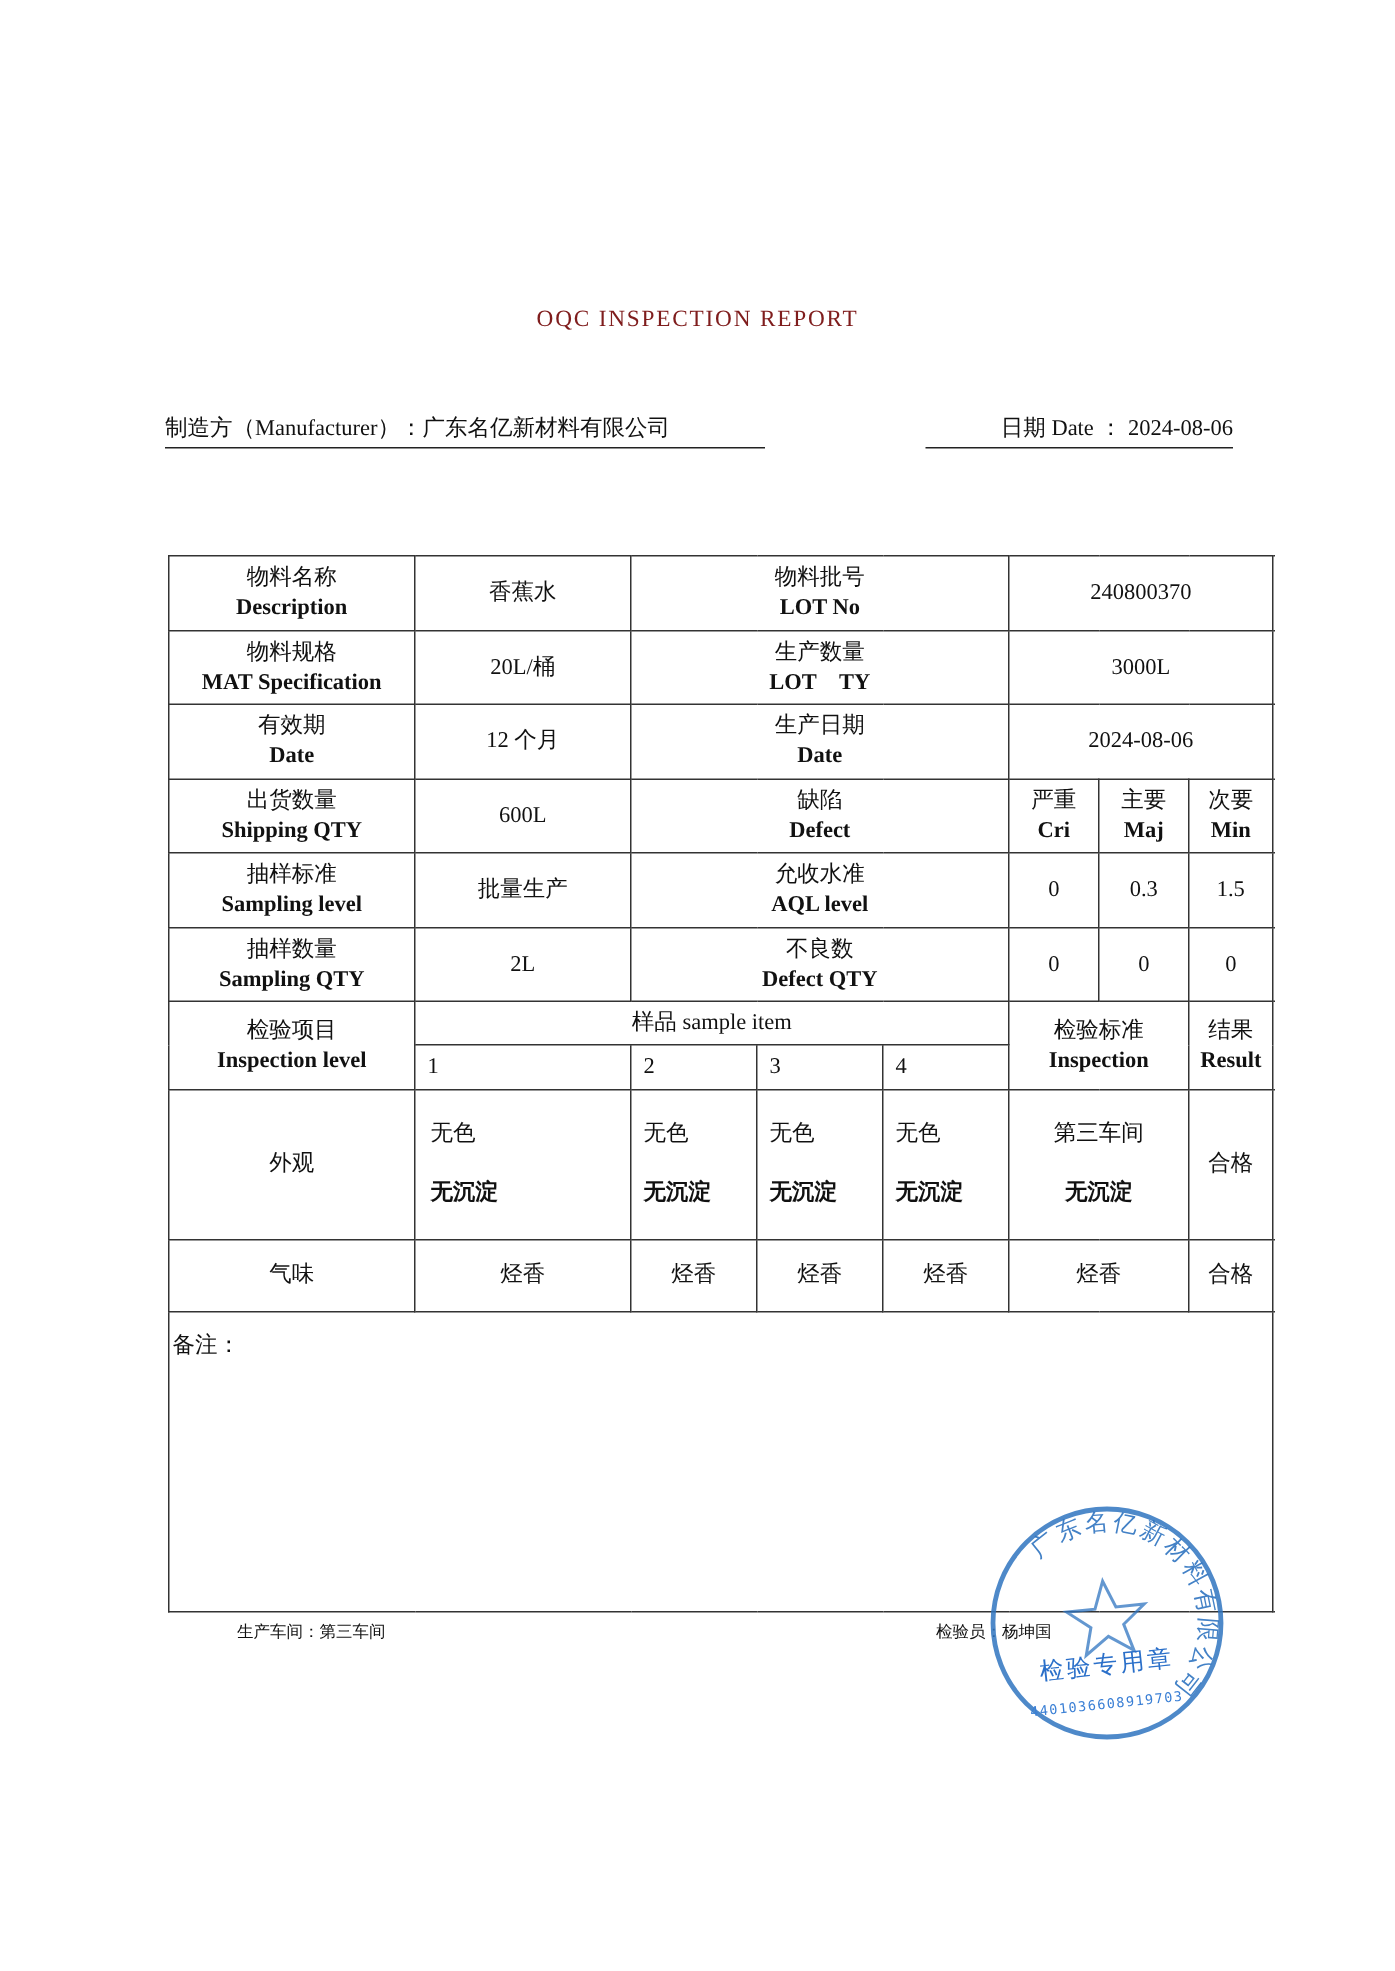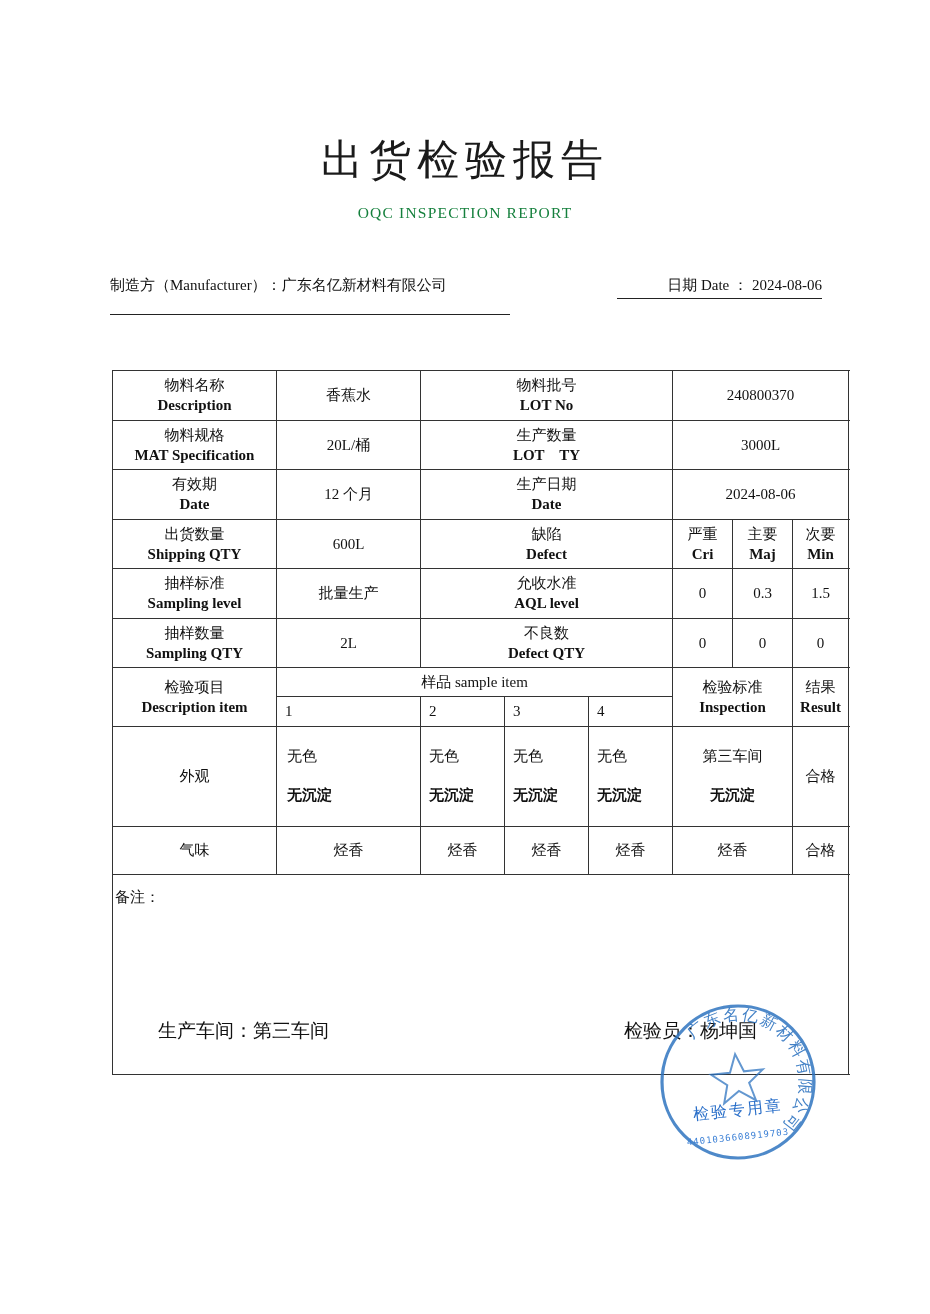--- a/index.html
+++ b/index.html
@@ -36,38 +36,38 @@
     color: #1a1a1a;
   }
   .title-en {
     position: absolute;
     left: 0; right: 0;
     top: 204px;
     text-align: center;
     font-size: 15.5px;
     letter-spacing: 1.2px;
     font-family: "Liberation Serif", serif;
-    color: #15803d;
+    color: #7f1d1d;
   }
 
   
   .hdr {
     position: absolute;
     top: 276px;
     left: 110px;
     width: 712px;
     height: 22px;
     font-size: 15px;
   }
   .hdr .manu {
     position: absolute;
     left: 0;
     top: 0;
     border-bottom: 1px solid #222;
-    padding-bottom: 19px;
+    padding-bottom: 3px;
     width: 400px;
     white-space: nowrap;
   }
   .hdr .date {
     position: absolute;
     right: 0;
     top: 0;
     border-bottom: 1px solid #222;
     padding-bottom: 3px;
     width: 205px;
@@ -113,24 +113,24 @@
     text-align: left !important;
     vertical-align: top !important;
     padding: 12px 2px !important;
     font-size: 15px;
   }
 
   
   .footer {
     position: absolute;
     left: 112px;
-    top: 1018px;
+    top: 1080px;
     width: 736px;
     height: 24px;
-    font-size: 19px;
+    font-size: 11px;
   }
   .footer .workshop {
     position: absolute;
     left: 46px;
     top: 0;
     white-space: nowrap;
   }
   .footer .inspector {
     position: absolute;
     left: 512px;
@@ -177,21 +177,20 @@
     letter-spacing: 1px;
     font-family: "DejaVu Sans Mono", monospace;
     transform: rotate(-6deg);
   }
 </style>
 </head>
 <body>
 
 <div class="page">
 
-  <div class="title-zh">出货检验报告</div>
   <div class="title-en">OQC   INSPECTION   REPORT</div>
 
   <div class="hdr">
     <div class="manu">
       <span>制造方（Manufacturer）：</span><span>广东名亿新材料有限公司</span>
     </div>
     <div class="date">
       <span class="lbl">日期 Date ：</span><span>2024-08-06</span>
     </div>
   </div>
@@ -300,21 +299,21 @@
           <span class="l2">Defect QTY</span>
         </td>
         <td>0</td>
         <td>0</td>
         <td colspan="2">0</td>
       </tr>
 
       <tr>
         <td class="two-line cjk" rowspan="2">
           <span class="l1">检验项目</span>
-          <span class="l2">Description item</span>
+          <span class="l2">Inspection level</span>
         </td>
         <td class="cjk" colspan="4">样品  sample item</td>
         <td class="two-line cjk" colspan="2" rowspan="2">
           <span class="l1">检验标准</span>
           <span class="l2">Inspection</span>
         </td>
         <td class="two-line cjk" colspan="2" rowspan="2">
           <span class="l1">结果</span>
           <span class="l2">Result</span>
         </td>

